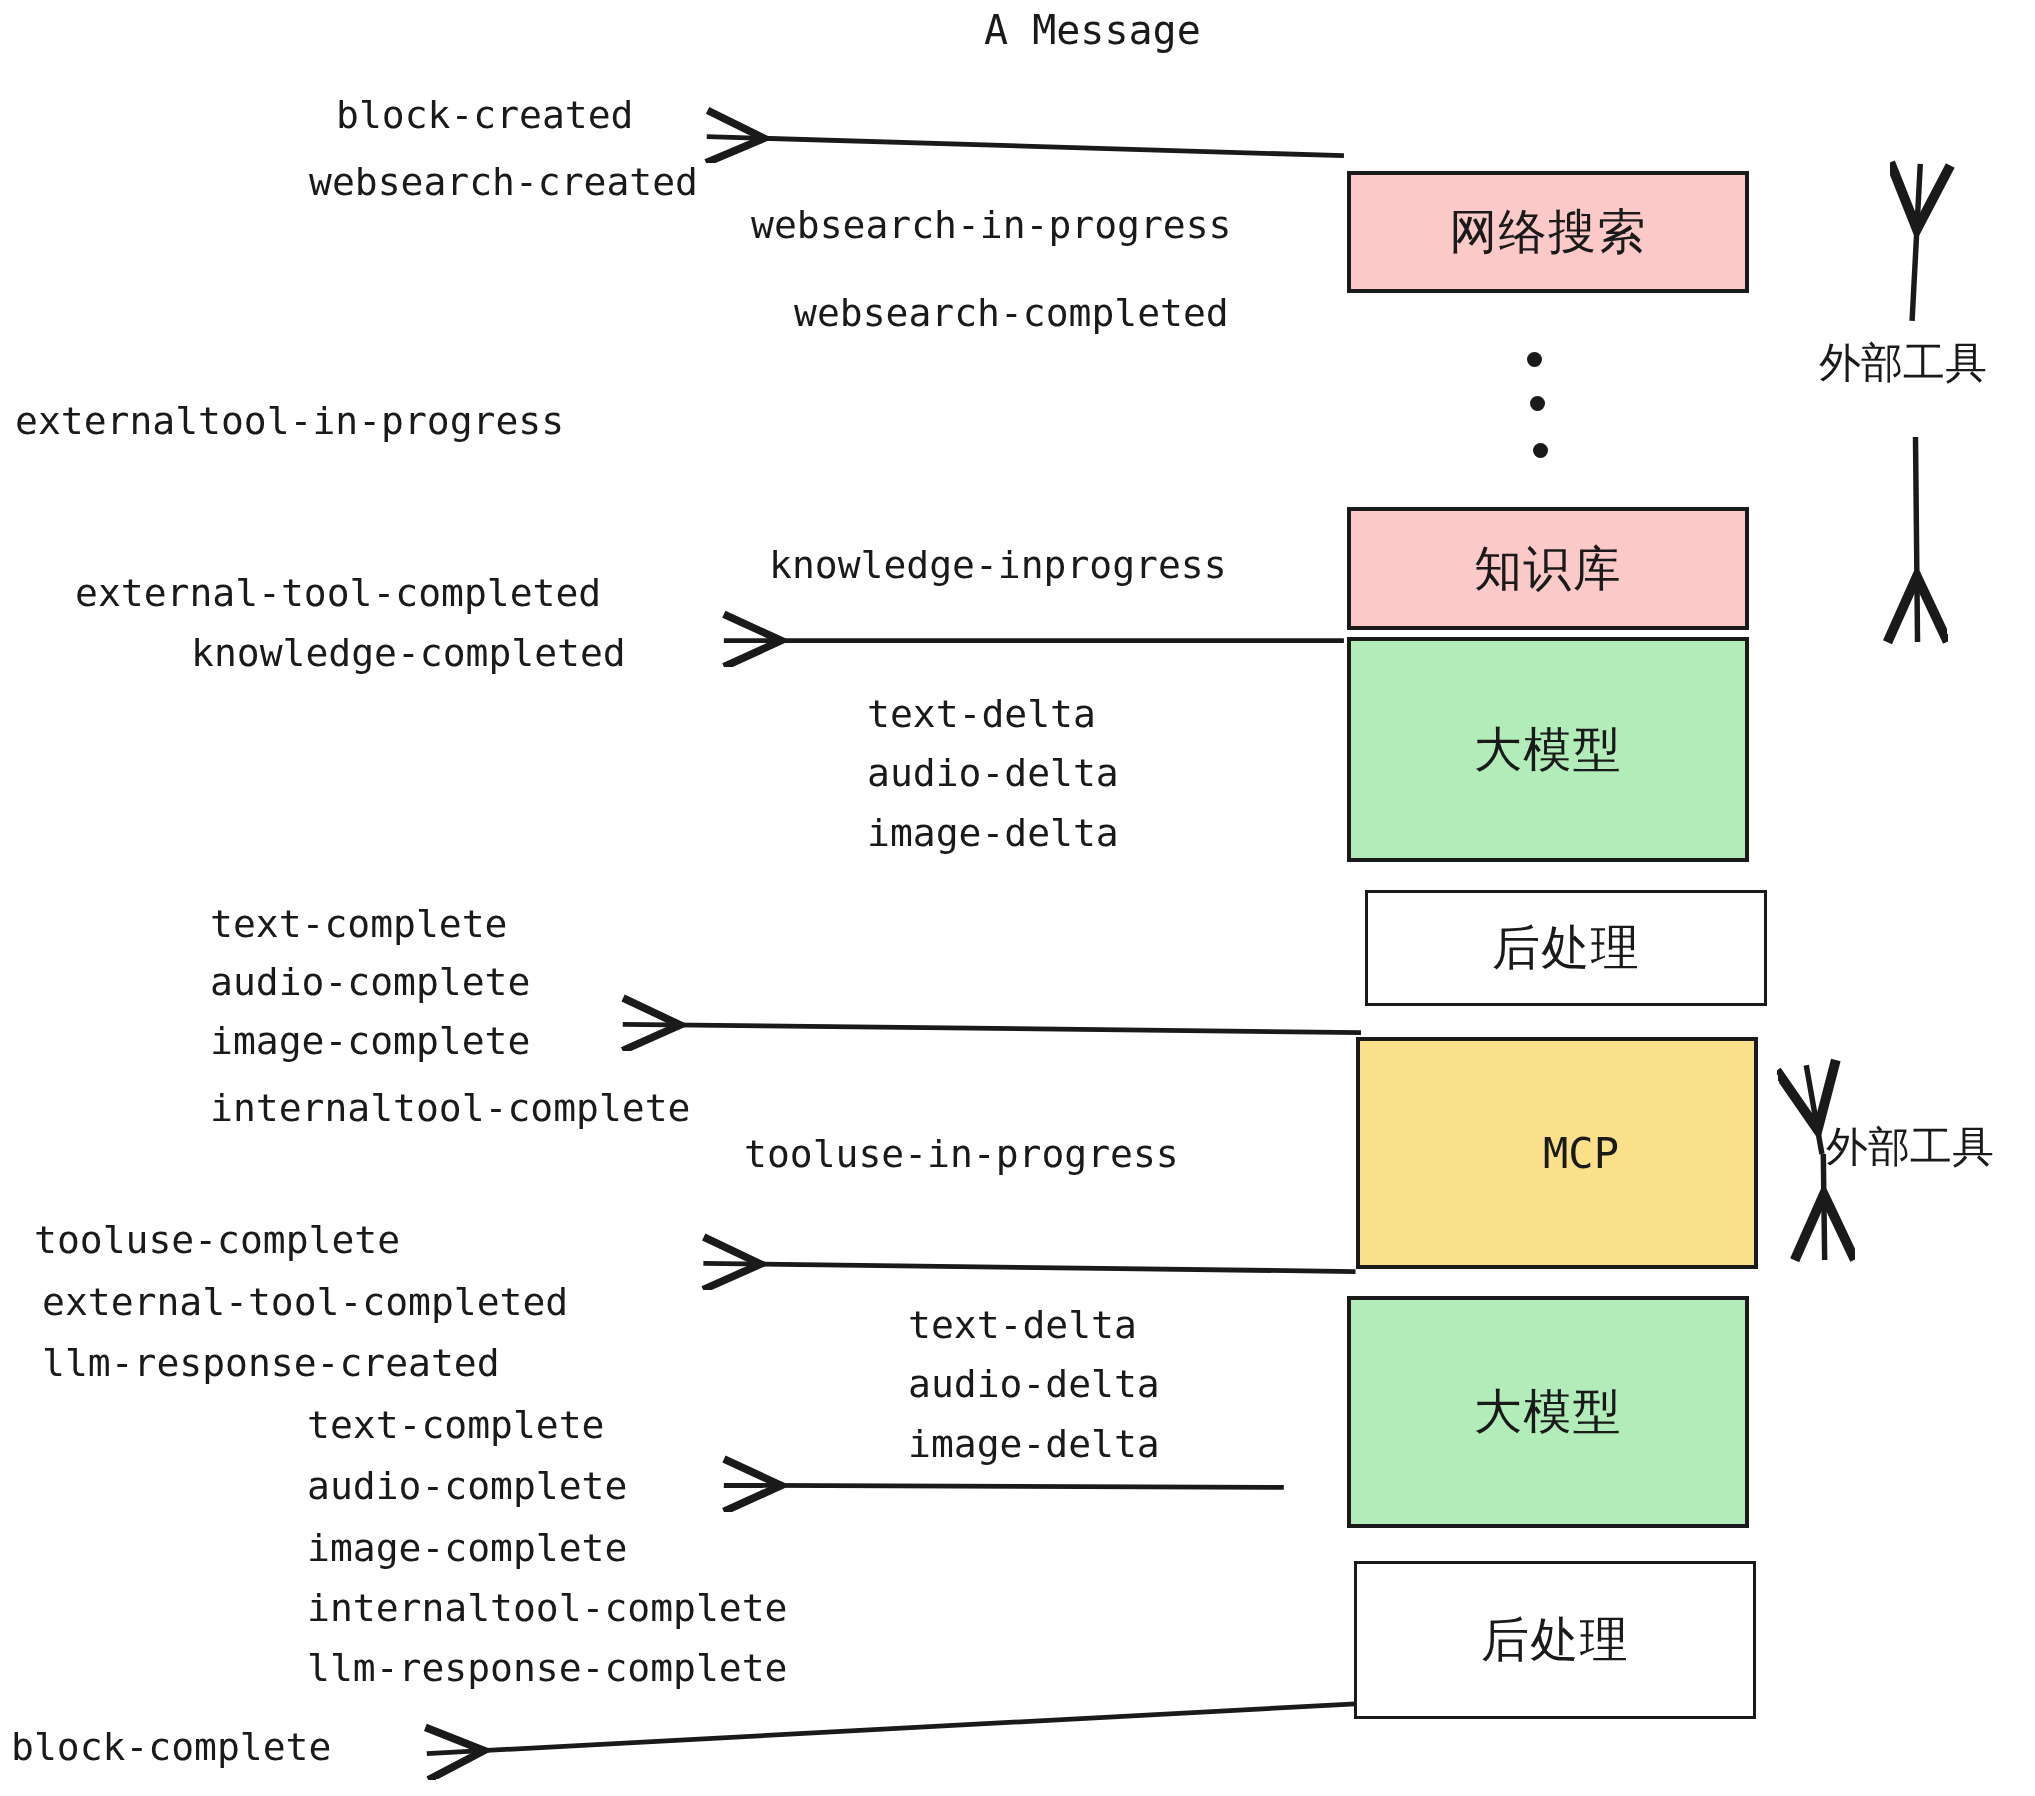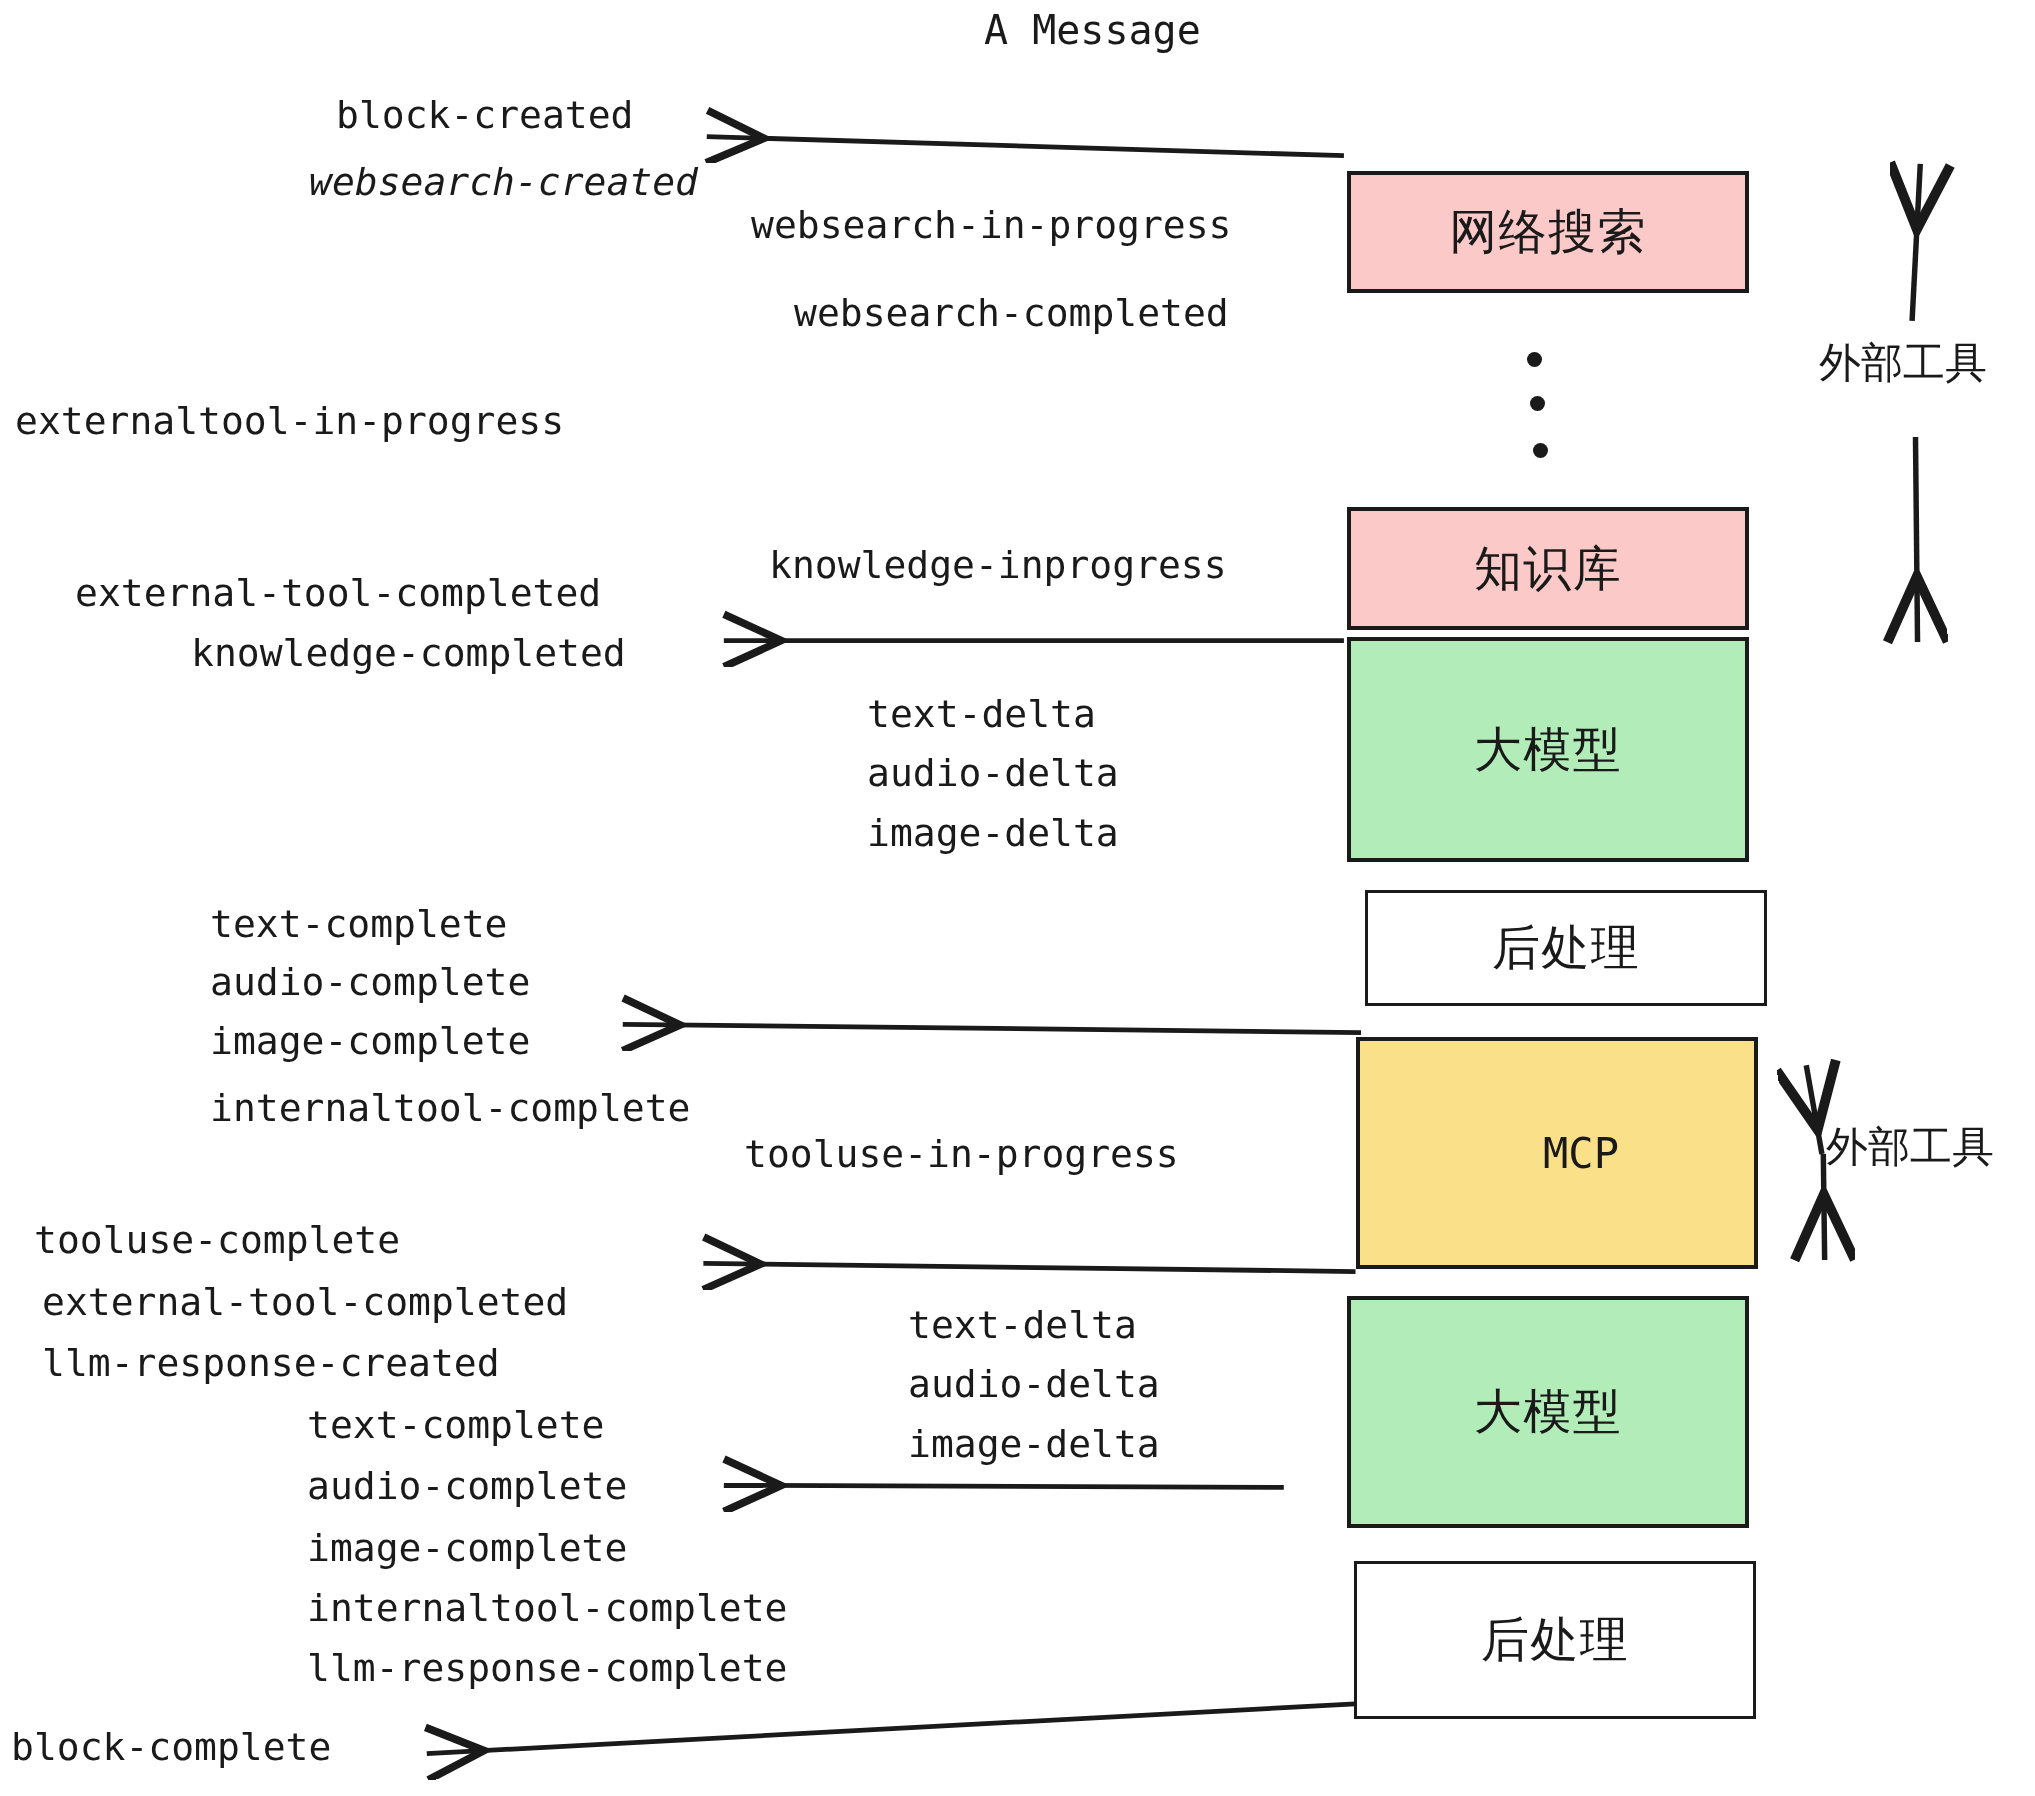--- a/index.html
+++ b/index.html
@@ -105,21 +105,21 @@
 
   <div class="dot" style="left:1527px; top:352px;"></div>
   <div class="dot" style="left:1530px; top:396px;"></div>
   <div class="dot" style="left:1533px; top:443px;"></div>
 
   <div class="sidelabel" style="left:1819px; top:335px;">外部工具</div>
 
   <div class="sidelabel" style="left:1826px; top:1119px;">外部工具</div>
 
   <div class="evt" style="left:309px;  top:96px;margin-left:27px;">block-created</div>
-  <div class="evt" style="left:309px;  top:163px;font-style:italic;">websearch-created</div>
+  <div class="evt" style="left:309px;  top:163px;">websearch-created</div>
   <div class="evt" style="left:751px; top:206px;">websearch-in-progress</div>
   <div class="evt" style="left:757px; top:294px;margin-left:37px;">websearch-completed</div>
   <div class="evt" style="left:15px;   top:402px;">externaltool-in-progress</div>
   <div class="evt" style="left:769px; top:546px;">knowledge-inprogress</div>
   <div class="evt" style="left:75px;  top:574px;">external-tool-completed</div>
   <div class="evt" style="left:191px;  top:634px;">knowledge-completed</div>
   <div class="evt" style="left:867px; top:695px;">text-delta</div>
   <div class="evt" style="left:867px; top:754px;">audio-delta</div>
   <div class="evt" style="left:867px; top:814px;">image-delta</div>
   <div class="evt" style="left:210px;  top:905px;">text-complete</div>

